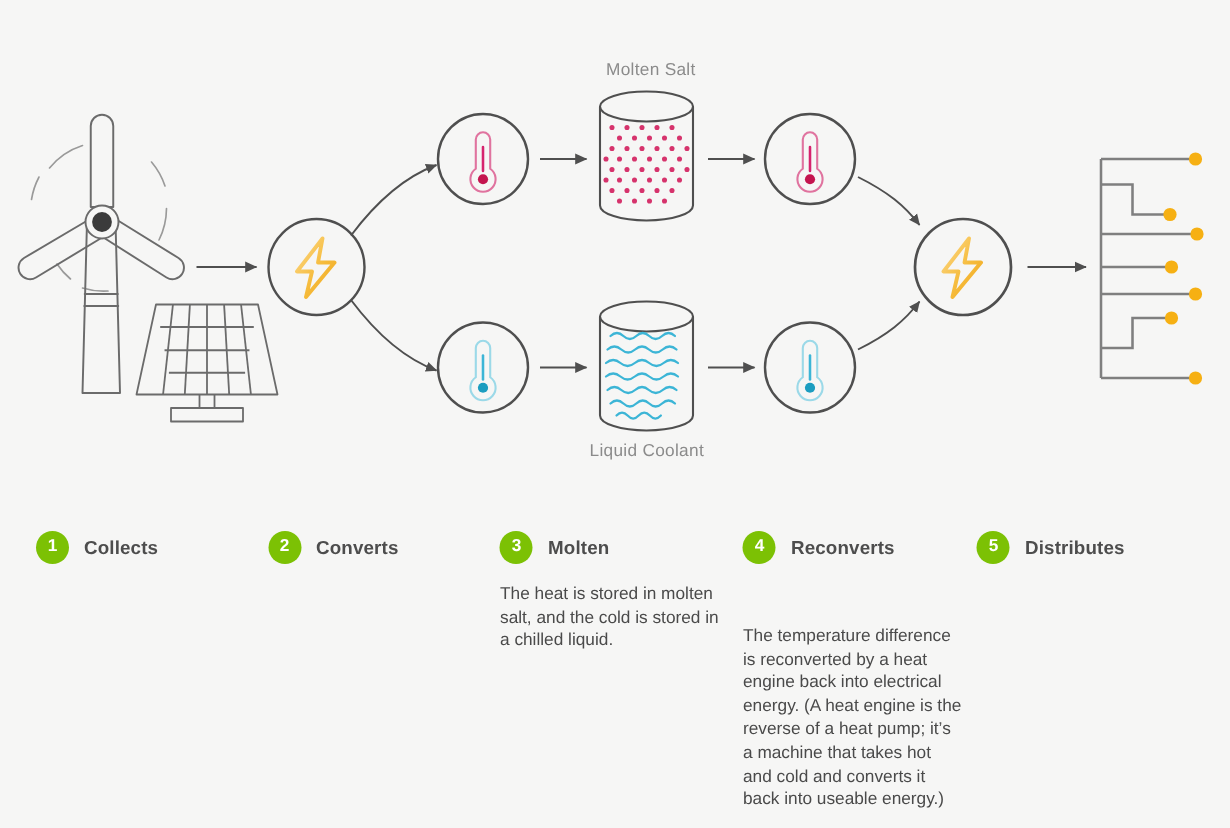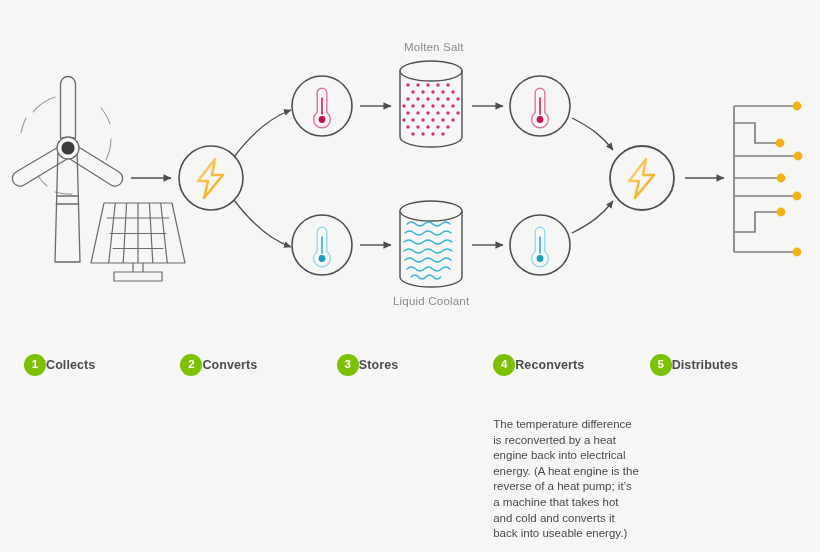--- a/index.html
+++ b/index.html
@@ -67,21 +67,21 @@
     color: #ffffff;
     font-size: 11.5px;
     font-weight: bold;
     display: flex;
     align-items: center;
     justify-content: center;
     flex: 0 0 auto;
     line-height: 1;
   }
   .step-title {
-    margin-left: 0;
+    margin-left: 10px;
     font-size: 12.5px;
     font-weight: bold;
     color: #4d4d4d;
     letter-spacing: .1px;
   }
   .step-body {
     font-size: 11.5px;
     line-height: 15.6px;
     color: #4a4a4a;
     width: 150px;
@@ -324,22 +324,23 @@
     <div class="step">
       <div class="step-head">
         <div class="badge">2</div>
         <div class="step-title">Converts</div>
       </div>
     </div>
 
     <div class="step">
       <div class="step-head">
         <div class="badge">3</div>
-        <div class="step-title">Stores</div>
-      </div>
+        <div class="step-title">Molten</div>
+      </div>
+      <div class="step-body">The heat is stored in molten salt, and the cold is stored in a chilled liquid.</div>
     </div>
 
     <div class="step">
       <div class="step-head">
         <div class="badge">4</div>
         <div class="step-title">Reconverts</div>
       </div>
       <div class="step-body">The temperature difference is reconverted by a heat engine back into electrical energy. (A heat engine is the reverse of a heat pump; it’s a machine that takes hot and cold and converts it back into useable energy.)</div>
     </div>
 

